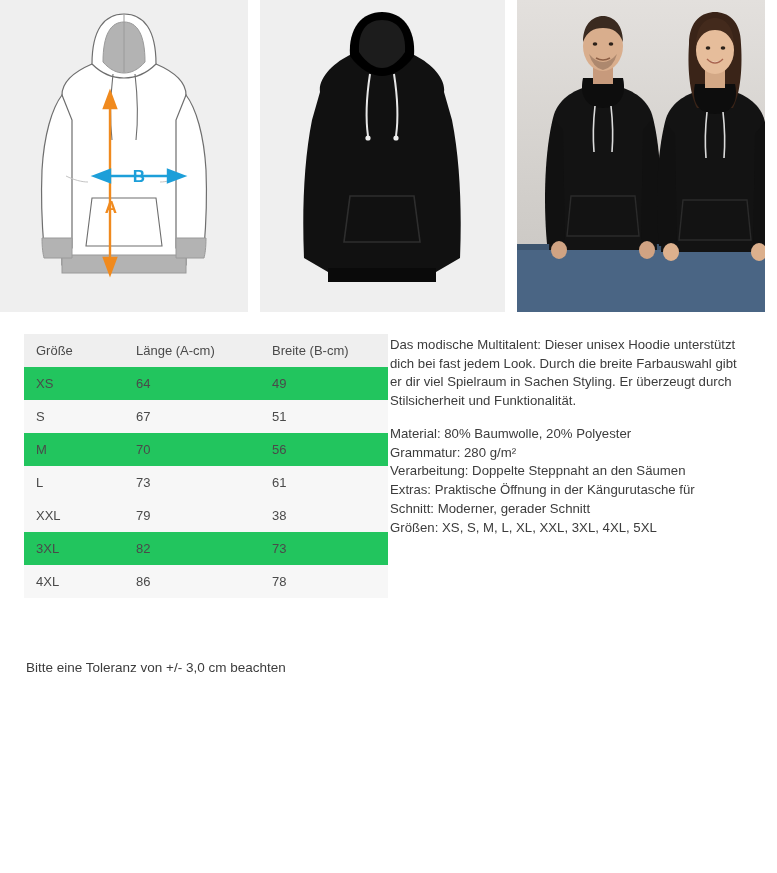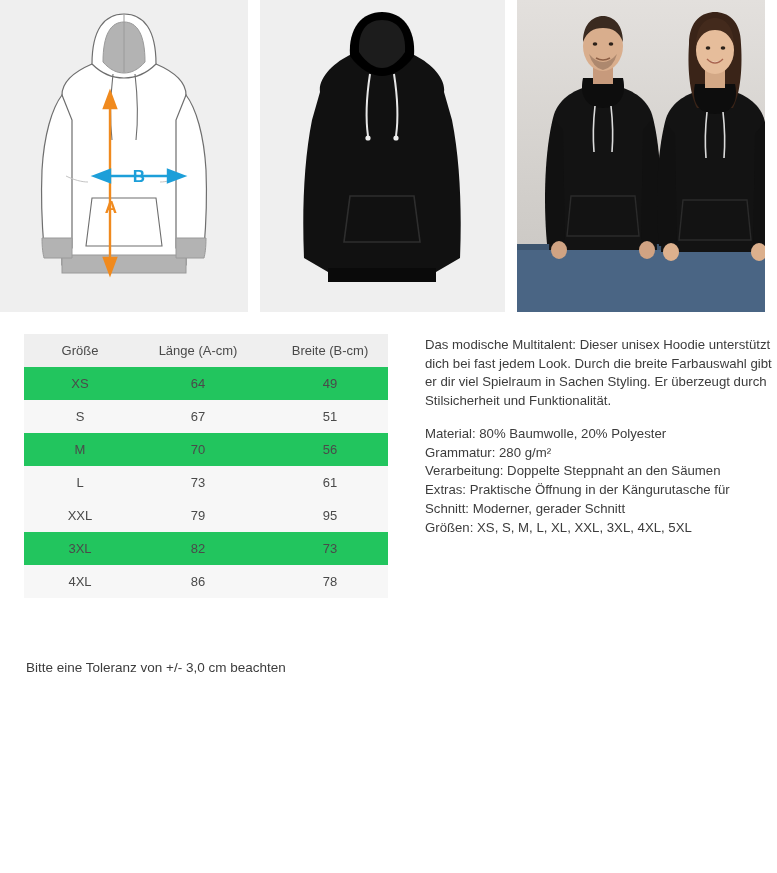--- a/index.html
+++ b/index.html
@@ -33,21 +33,21 @@
   
   .size-table {
     position: absolute;
     left: 24px;
     top: 334px;
     width: 364px;
     border-collapse: collapse;
     font-size: 13px;
   }
   .size-table th, .size-table td {
-    text-align: center;
+    text-align: left;
     padding: 9px 0 9px 12px;
     font-weight: normal;
     color: #4a4a4a;
   }
   .size-table th { color: #4a4a4a; font-size: 13px; }
   .size-table tr.head { background: #efefef; }
   .size-table tr.odd { background: #22c55e; }
   .size-table tr.even { background: #f7f7f7; }
   .size-table col.c1 { width: 100px; }
   .size-table col.c2 { width: 136px; }
@@ -57,21 +57,21 @@
     position: absolute;
     left: 26px;
     top: 660px;
     font-size: 13.5px;
     color: #3c3c3c;
   }
 
   
   .desc {
     position: absolute;
-    left: 425px;
+    left: 390px;
     top: 336px;
     width: 348px;
     font-size: 13.2px;
     line-height: 1.42;
     color: #3c3c3c;
   }
   .desc p { margin: 0; }
   .desc .para-1 { margin-bottom: 14px; }
   .desc .spec-line { white-space: pre-wrap; }
   .desc .indent { padding-left: 40px; }
@@ -279,21 +279,21 @@
         <td>56</td>
       </tr>
       <tr class="even">
         <td>L</td>
         <td>73</td>
         <td>61</td>
       </tr>
       <tr class="even">
         <td>XXL</td>
         <td>79</td>
-        <td>95</td>
+        <td>38</td>
       </tr>
       <tr class="odd">
         <td>3XL</td>
         <td>82</td>
         <td>73</td>
       </tr>
       <tr class="even">
         <td>4XL</td>
         <td>86</td>
         <td>78</td>

